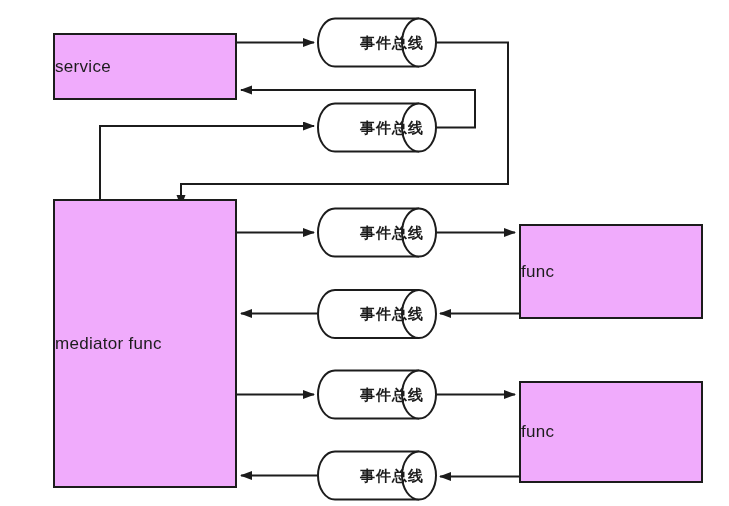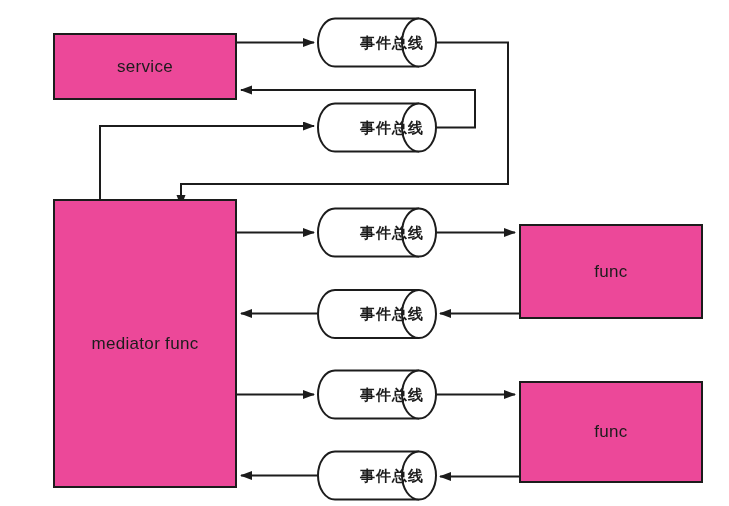--- a/index.html
+++ b/index.html
@@ -18,24 +18,23 @@
   .wires {
     position: absolute;
     left: 0;
     top: 0;
     width: 729px;
     height: 506px;
   }
   .node {
     position: absolute;
     border: 2px solid #1c1c1c;
-    background: #ec4899;
+    background: #f0abfc;
     display: flex;
     align-items: center;
-    justify-content: center;
     box-sizing: border-box;
     color: #1c1c1c;
     font-size: 17px;
     letter-spacing: 0.3px;
   }
   .node-service   { left: 53px;  top: 33px;  width: 184px; height: 67px;  }
   .node-mediator  { left: 53px;  top: 199px; width: 184px; height: 289px; }
   .node-func-top  { left: 519px; top: 224px; width: 184px; height: 95px;  }
   .node-func-bot  { left: 519px; top: 381px; width: 184px; height: 102px; }
   .bus-label {

